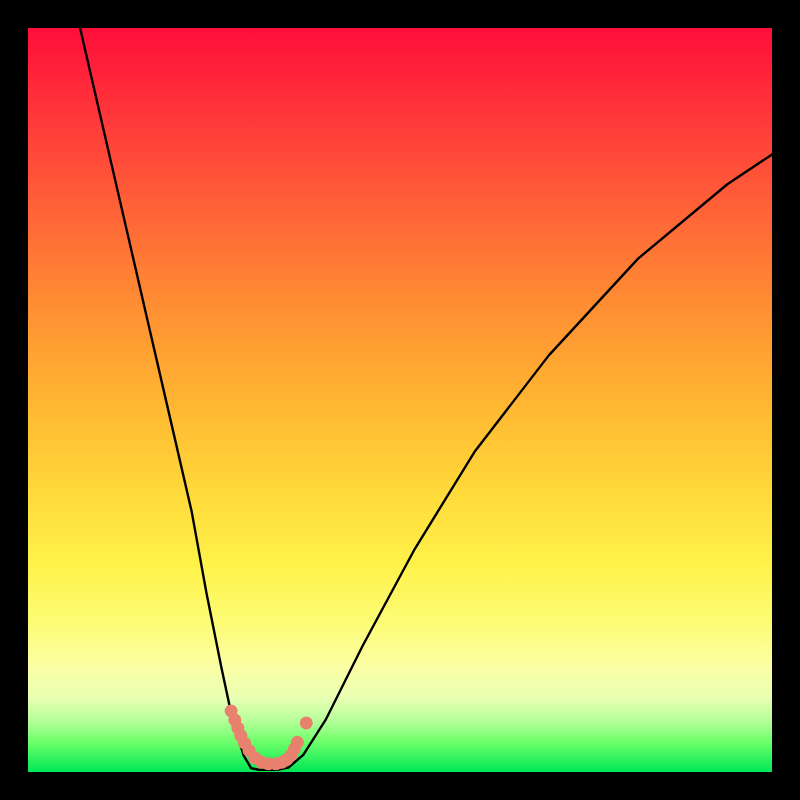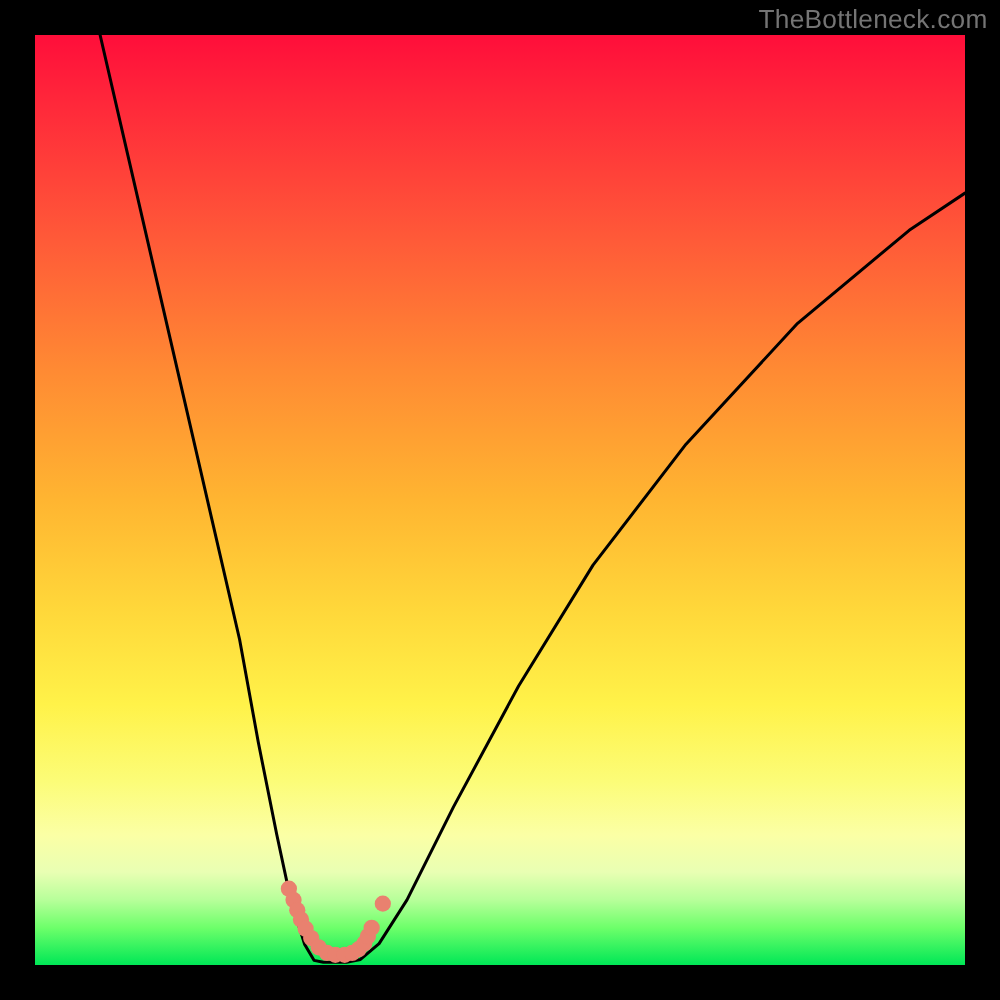--- a/index.html
+++ b/index.html
@@ -77,14 +77,13 @@
           <circle cx="247.75" cy="735.82" r="6.5" fill="#e9816f"></circle>
           <circle cx="253.70" cy="734.33" r="6.5" fill="#e9816f"></circle>
           <circle cx="258.91" cy="731.35" r="6.5" fill="#e9816f"></circle>
           <circle cx="263.38" cy="726.89" r="6.5" fill="#e9816f"></circle>
           <circle cx="266.35" cy="720.94" r="6.5" fill="#e9816f"></circle>
           <circle cx="269.33" cy="714.24" r="6.5" fill="#e9816f"></circle>
           <circle cx="278.26" cy="694.90" r="6.5" fill="#e9816f"></circle>
         </g>
     </svg>
   </div>
-  <div class="watermark">TheBottleneck.com</div>
 </div>
 
 </body></html>

